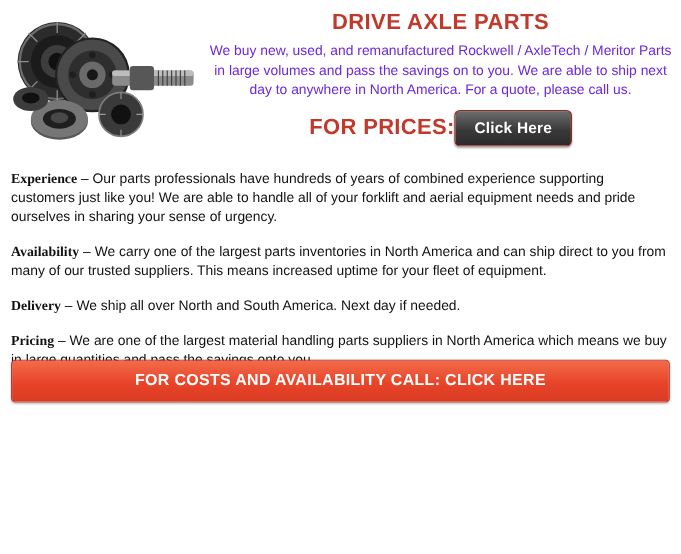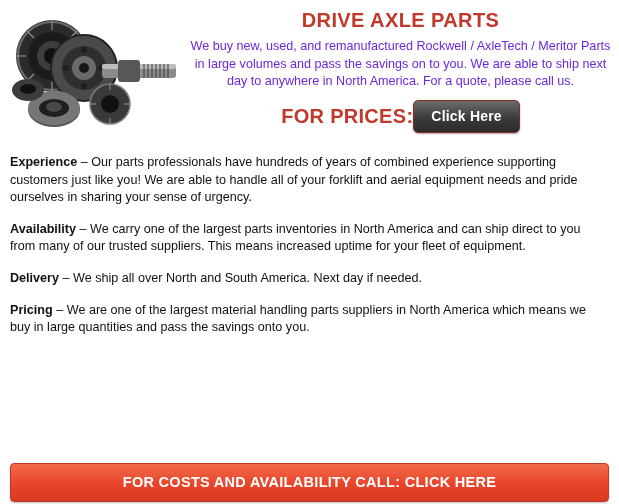--- a/index.html
+++ b/index.html
@@ -10,21 +10,21 @@
   body {
     width: 619px;
     height: 504px;
     font-family: "Liberation Sans", sans-serif;
     color: #1a1a1a;
     overflow: hidden;
   }
   .page {
     position: relative;
     width: 619px;
-    height: 504px;
+    height: 368px;
     box-sizing: border-box;
   }
 
   
   .top {
     display: flex;
     padding: 4px 6px 0 6px;
     box-sizing: border-box;
   }
   .hero-img {
@@ -91,20 +91,21 @@
   }
   .para {
     font-size: 12.6px;
     line-height: 17.6px;
     color: #111111;
     margin: 0 0 14px 0;
   }
   .para:last-child { margin-bottom: 0; }
   .para b {
     font-weight: bold;
+    font-family: Liberation Serif, serif;
   }
 
   
   .cta-wrap {
     position: absolute;
     left: 10px;
     right: 10px;
     bottom: 2px;
   }
   .cta-bar {

